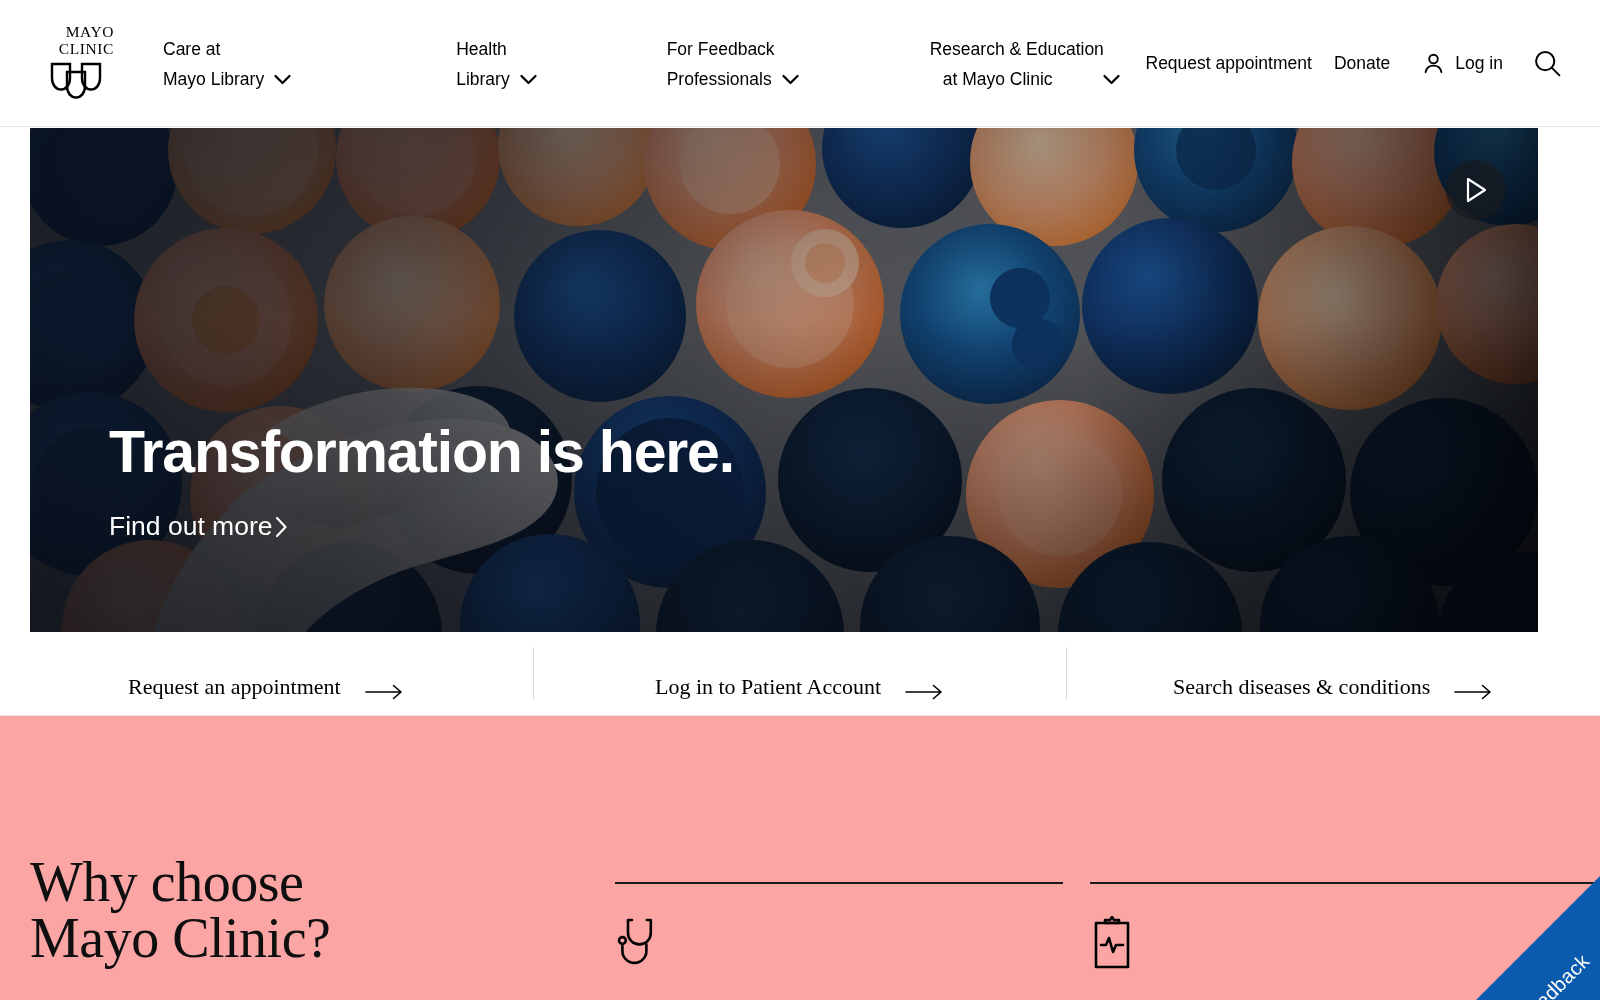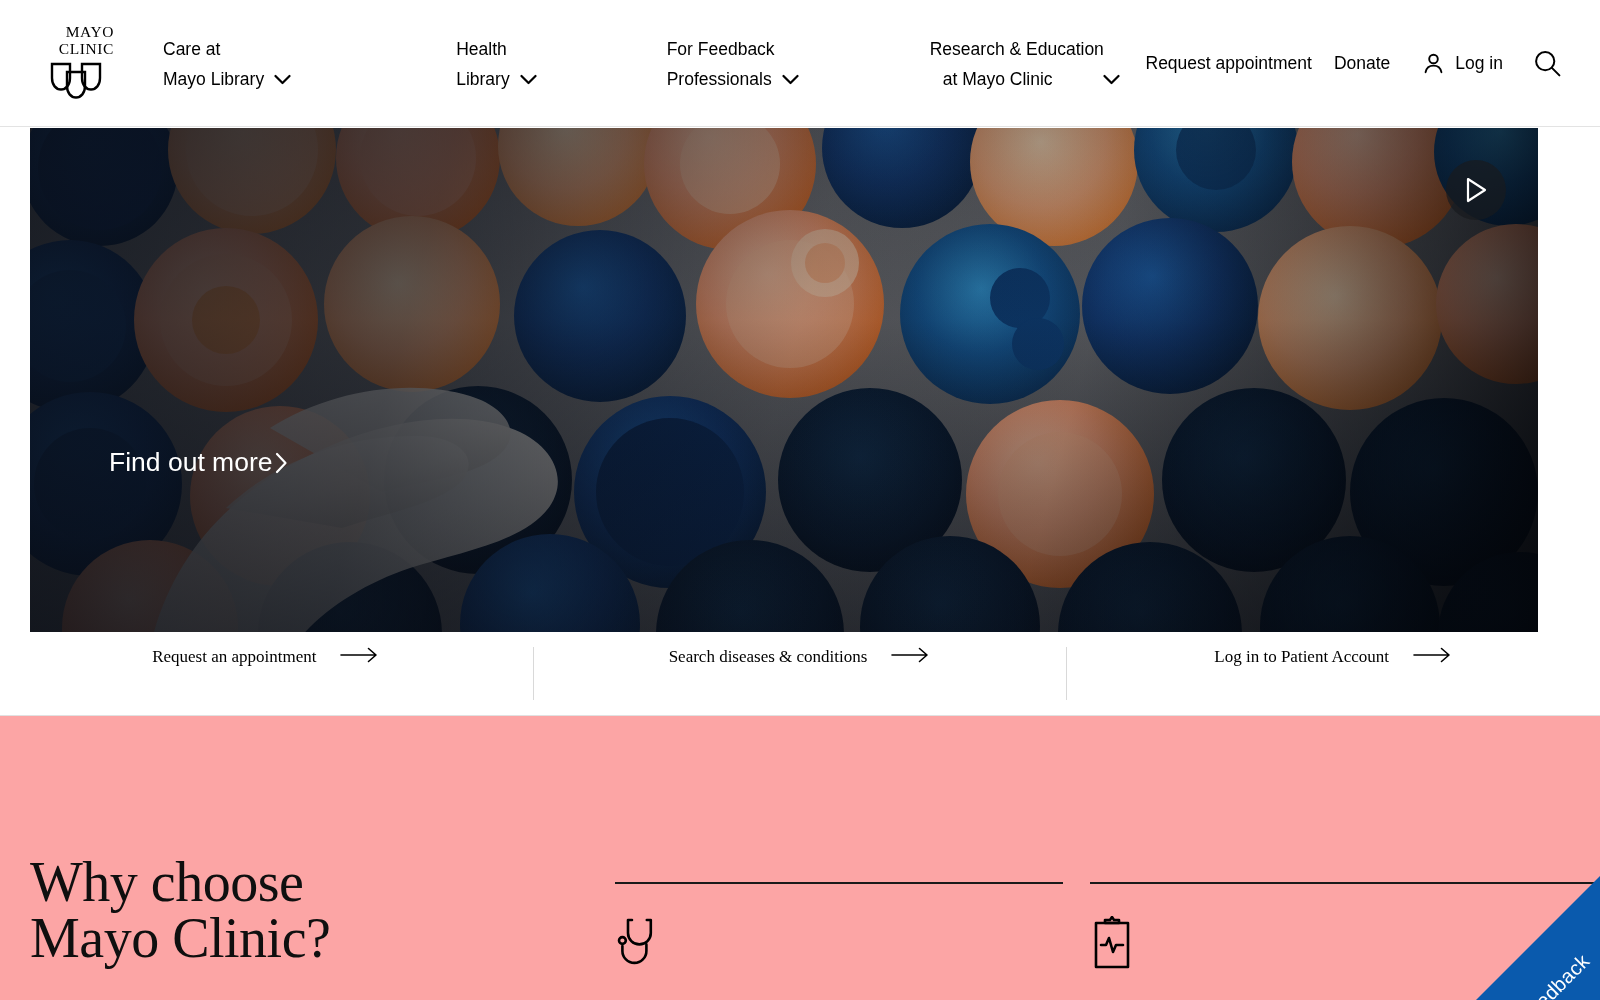--- a/index.html
+++ b/index.html
@@ -143,25 +143,25 @@
     left: 0; top: 632px;
     width: 1600px; height: 84px;
     display: flex;
     align-items: center;
     border-bottom: 1px solid #e1e1e1;
   }
   .ql-cell {
     flex: 1;
     height: 53px;
     display: flex;
-    align-items: flex-start;
+    align-items: flex-end;
     justify-content: center;
     gap: 24px;
     font-family: "Liberation Serif", serif;
-    font-size: 17px;
+    font-size: 22px;
     color: #000;
     cursor: pointer;
   }
   .ql-cell + .ql-cell { border-left: 1px solid #d9d9d9; }
 
   
   .why {
     position: absolute;
     left: 0; top: 716px;
     width: 1600px; height: 284px;
@@ -434,20 +434,21 @@
 
   <div class="play-btn">
     <span style="line-height:0">
       <svg width="26" height="28" viewBox="0 0 26 28">
         <path d="M5 3 L22 14 L5 25 Z" fill="none" stroke="#ffffff" stroke-width="2.2" stroke-linejoin="round"></path>
       </svg>
     </span>
   </div>
 
   <div class="hero-content">
+    <div class="hero-title">Transformation is here.</div>
     <div class="hero-cta">
       <span>Find out more</span>
       <span style="line-height:0">
         <svg width="13" height="22" viewBox="0 0 13 22">
             <path d="M2 2 L10.5 11 L2 20" fill="none" stroke="#ffffff" stroke-width="2.2" stroke-linecap="round" stroke-linejoin="round"></path>
           </svg>
       </span>
     </div>
   </div>
 </div>
@@ -457,30 +458,30 @@
   <div class="ql-cell">
     <span>Request an appointment</span>
     <span style="line-height:0">
       <svg width="40" height="16" viewBox="0 0 40 16">
           <path d="M1 8 H36 M28.5 1.5 L36 8 L28.5 14.5" fill="none" stroke="#000" stroke-width="1.6" stroke-linecap="round" stroke-linejoin="round"></path>
         </svg>
     </span>
   </div>
 
   <div class="ql-cell">
-    <span>Search diseases &amp; conditions</span>
+    <span>Log in to Patient Account</span>
     <span style="line-height:0">
       <svg width="40" height="16" viewBox="0 0 40 16">
           <path d="M1 8 H36 M28.5 1.5 L36 8 L28.5 14.5" fill="none" stroke="#000" stroke-width="1.6" stroke-linecap="round" stroke-linejoin="round"></path>
         </svg>
     </span>
   </div>
 
   <div class="ql-cell">
-    <span>Log in to Patient Account</span>
+    <span>Search diseases &amp; conditions</span>
     <span style="line-height:0">
       <svg width="40" height="16" viewBox="0 0 40 16">
           <path d="M1 8 H36 M28.5 1.5 L36 8 L28.5 14.5" fill="none" stroke="#000" stroke-width="1.6" stroke-linecap="round" stroke-linejoin="round"></path>
         </svg>
     </span>
   </div>
 </div>
 
 <div class="why">
 

